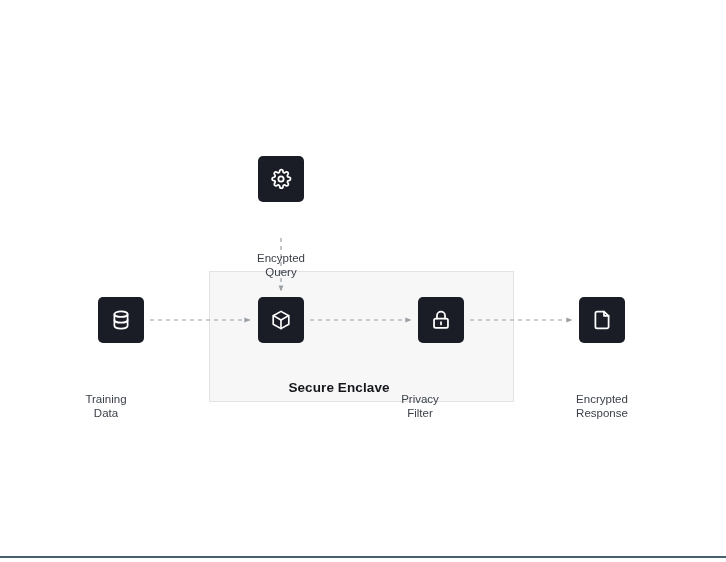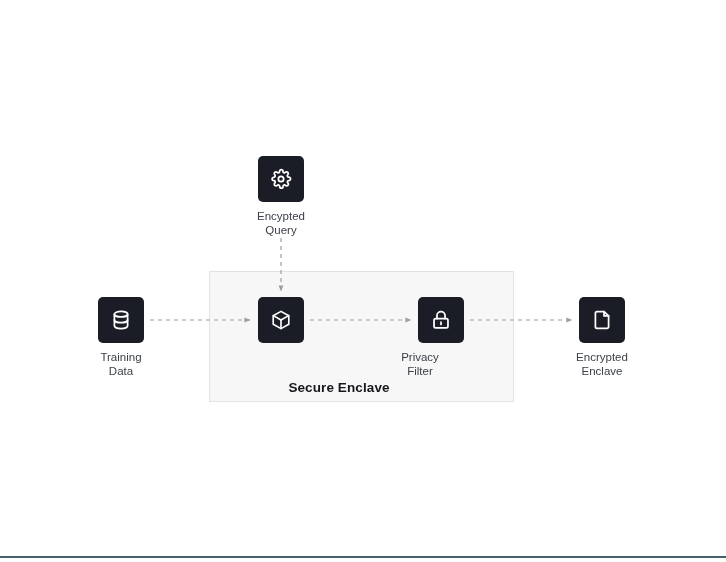--- a/index.html
+++ b/index.html
@@ -60,25 +60,26 @@
   .node svg { display: block; }
 
   .node-label {
     position: absolute;
     width: 140px;
     text-align: center;
     font-size: 11.5px;
     line-height: 14px;
     color: #3c4149;
     white-space: pre-line;
+    margin-top: 42px;
   }
 
   
   #node-training   { left: 98px;  top: 297px; }
-  #label-training  { left: 51px;  top: 350px; }
+  #label-training  { left: 36px;  top: 350px; }
 
   #node-query      { left: 258px; top: 156px; }
   #label-query     { left: 211px; top: 209px; }
 
   #node-model      { left: 258px; top: 297px; }
   #label-model     { left: 211px; top: 350px; }
 
   #node-privacy    { left: 418px; top: 297px; }
   #label-privacy   { left: 350px; top: 350px; }
 
@@ -183,17 +184,17 @@
 
   <div class="node" id="node-response">
     <span>
       <svg width="22" height="22" viewBox="0 0 24 24" fill="none" stroke="#ffffff" stroke-width="1.9" stroke-linecap="round" stroke-linejoin="round">
         <path d="M14.2 2.8H6.6a1.8 1.8 0 0 0-1.8 1.8v14.8a1.8 1.8 0 0 0 1.8 1.8h10.8a1.8 1.8 0 0 0 1.8-1.8V7.6z"></path>
         <path d="M14.2 2.8v4.8h5"></path>
       </svg>
     </span>
   </div>
   <div class="node-label" id="label-response">Encrypted
-Enclave</div>
+Response</div>
 
   <div class="bottom-rule"></div>
 
 </div>
 
 </body></html>

